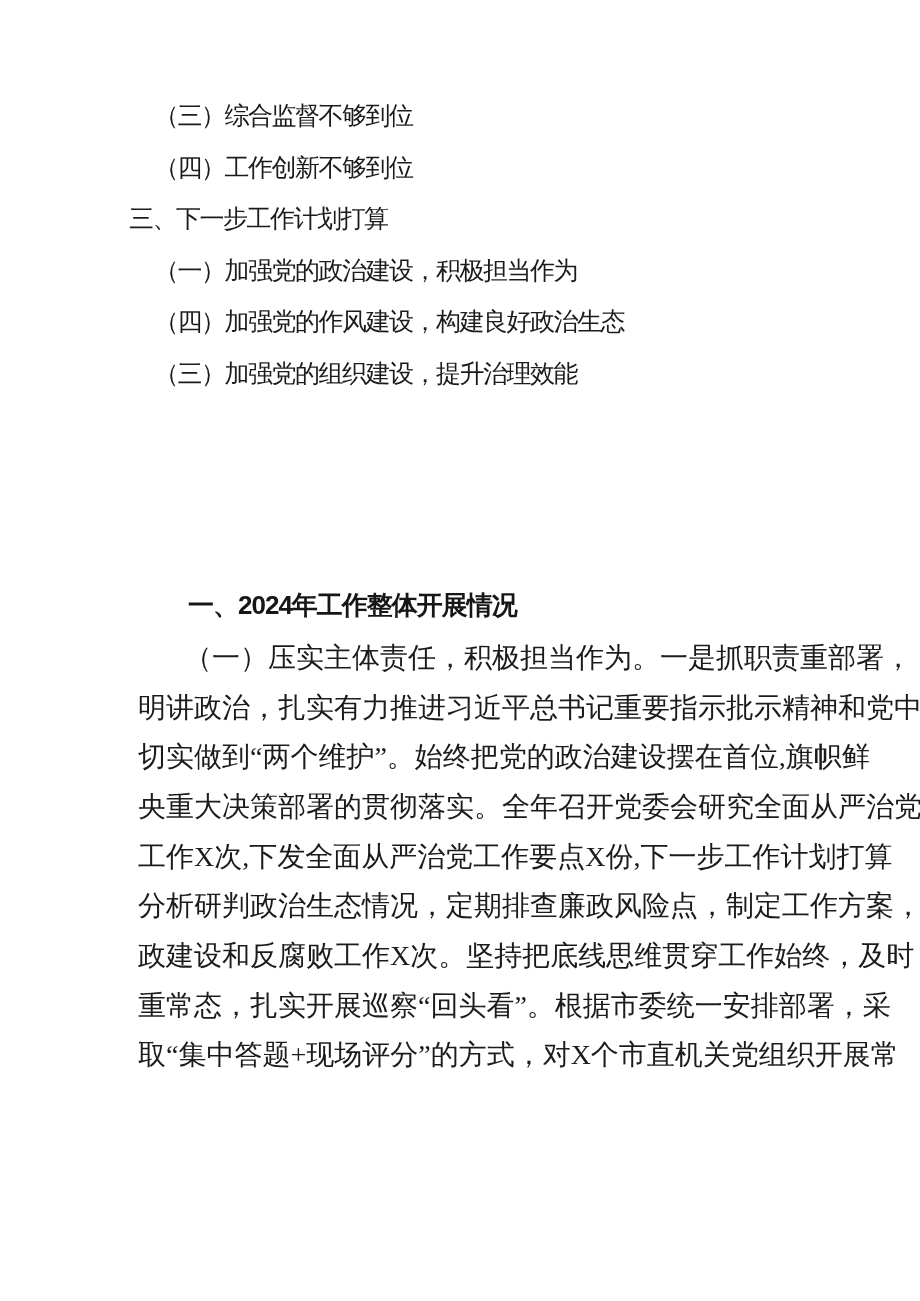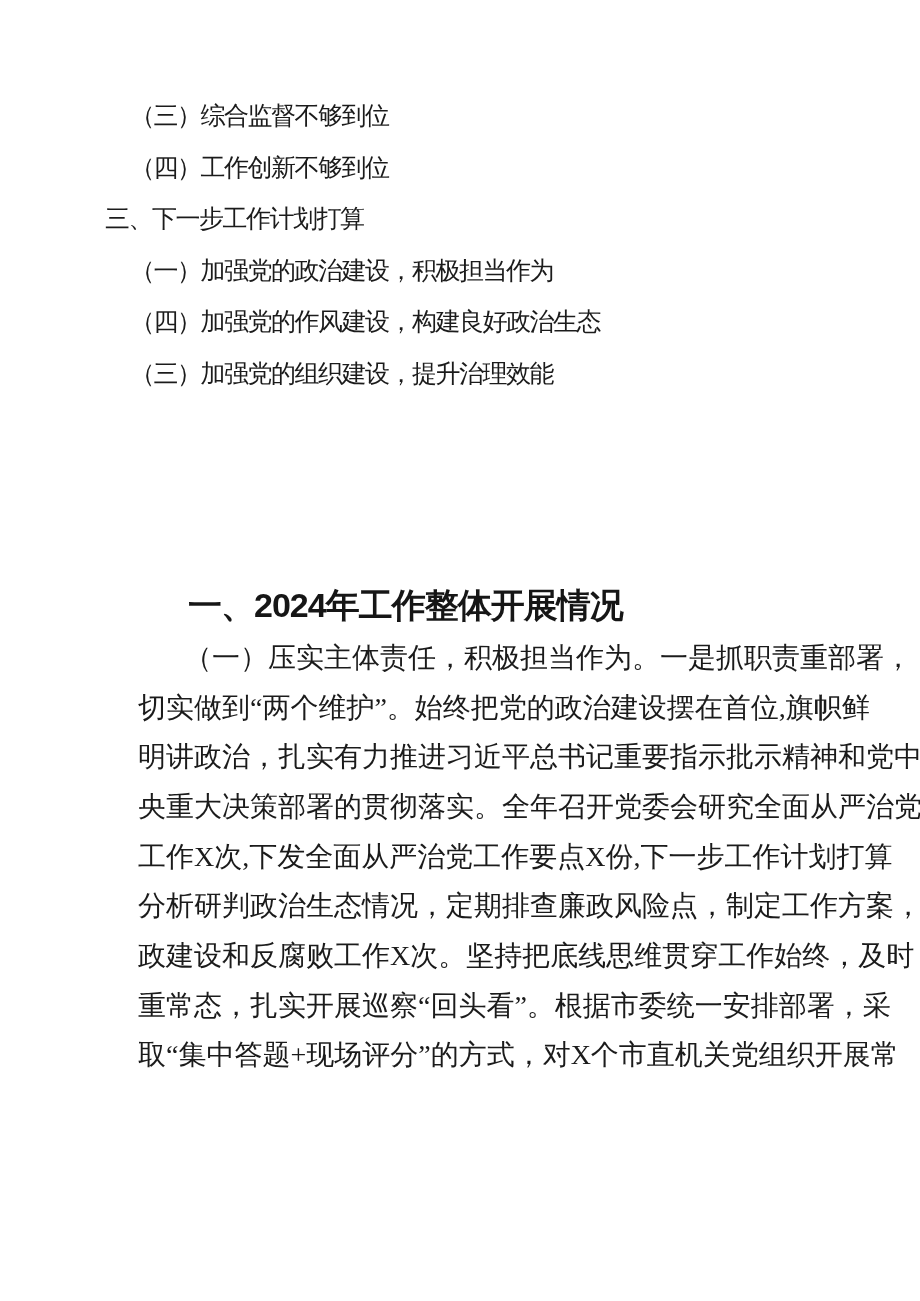--- a/index.html
+++ b/index.html
@@ -11,37 +11,37 @@
     position: relative;
     width: 920px;
     height: 1301px;
     background: #ffffff;
     overflow: hidden;
     color: #1b1b1b;
   }
 
   
   .outline-section {
-    padding: 90px 60px 0 80px;
+    padding: 90px 60px 0 104px;
     font-family: Liberation Serif, serif;
     font-size: 25px;
     line-height: 51.5px;
     letter-spacing: -1.5px;
     color: #1b1b1b;
   }
   .outline-item { white-space: nowrap; }
   .outline-item.ind1 { text-indent: 25px; }
   .outline-item.ind2 { text-indent: 50px; }
 
   
   .section-heading {
     margin: 186px 0 0 138px;
     font-family: "Liberation Sans", "DejaVu Sans", sans-serif;
     font-weight: bold;
-    font-size: 34px;
+    font-size: 26px;
     line-height: 40px;
     letter-spacing: -1px;
     text-indent: 50px;
     white-space: nowrap;
     color: #161616;
   }
 
   
   .body-paragraph {
     margin: 8px 0 0 138px;
@@ -70,22 +70,22 @@
     <div class="outline-item ind1">三、下一步工作计划打算</div>
     <div class="outline-item ind2">（一）加强党的政治建设，积极担当作为</div>
     <div class="outline-item ind2">（四）加强党的作风建设，构建良好政治生态</div>
     <div class="outline-item ind2">（三）加强党的组织建设，提升治理效能</div>
   </div>
 
   <div class="section-heading">一、2024年工作整体开展情况</div>
 
   <div class="body-paragraph">
     <div class="body-line first-line">（一）压实主体责任，积极担当作为。一是抓职责重部署，</div>
+    <div class="body-line">明讲政治，扎实有力推进习近平总书记重要指示批示精神和党中</div>
     <div class="body-line">切实做到“两个维护”。始终把党的政治建设摆在首位,旗帜鲜</div>
-    <div class="body-line">明讲政治，扎实有力推进习近平总书记重要指示批示精神和党中</div>
     <div class="body-line">央重大决策部署的贯彻落实。全年召开党委会研究全面从严治党</div>
     <div class="body-line">工作X次,下发全面从严治党工作要点X份,下一步工作计划打算</div>
     <div class="body-line">分析研判政治生态情况，定期排查廉政风险点，制定工作方案，</div>
     <div class="body-line">政建设和反腐败工作X次。坚持把底线思维贯穿工作始终，及时</div>
     <div class="body-line">重常态，扎实开展巡察“回头看”。根据市委统一安排部署，采</div>
     <div class="body-line">取“集中答题+现场评分”的方式，对X个市直机关党组织开展常</div>
   </div>
 
 </div>
 

